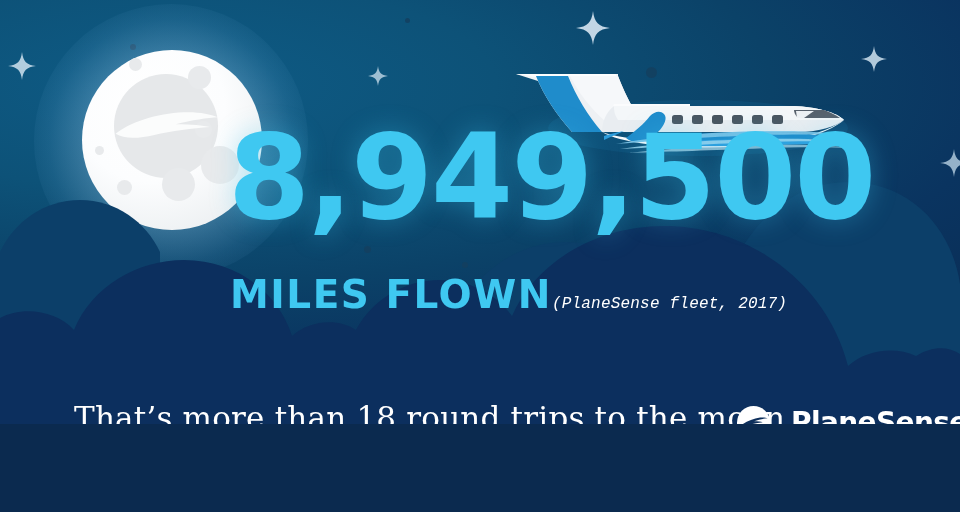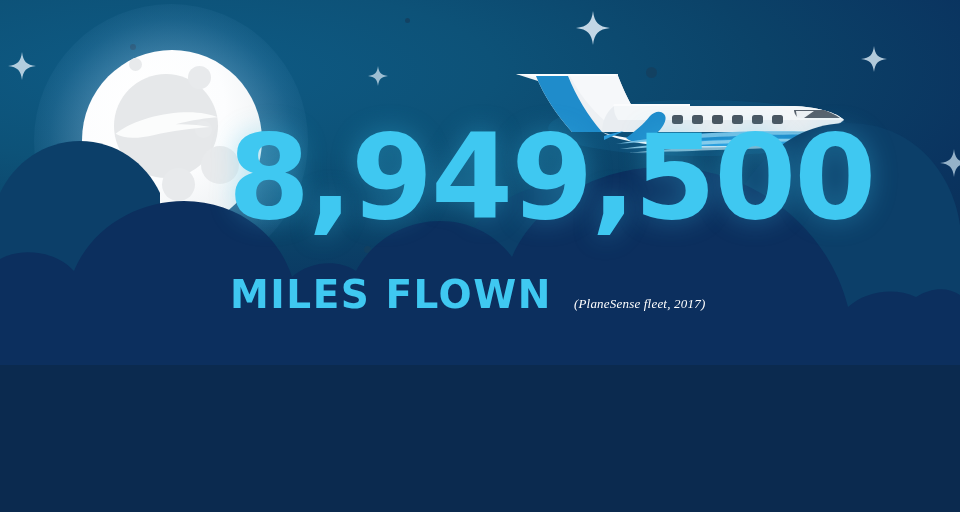--- a/index.html
+++ b/index.html
@@ -1,21 +1,21 @@
 <!DOCTYPE html>
 <html><head>
 <meta charset="utf-8">
 <style>
   * { margin:0; padding:0; box-sizing:border-box; }
   html,body { width:960px; height:512px; overflow:hidden; background:#0b2a4f; }
   body { font-family:"Liberation Sans", sans-serif; }
 
   #stage {
     position:relative;
-    width:960px; height:365px;
+    width:960px; height:424px;
     overflow:hidden;
     background:
       radial-gradient(120% 90% at 18% 20%, #0e5b85 0%, #0d5278 28%, #0b4268 52%, #0a3460 72%, #0a2b52 100%);
   }
 
   
   .star { position:absolute; }
   .star svg { display:block; }
 
   
@@ -60,34 +60,34 @@
     line-height:1;
     letter-spacing:-2px;
     color:#3fc8f1;
     white-space:nowrap;
     text-shadow:0 0 26px rgba(63,200,241,.35);
   }
 
   
   #sub-row {
     position:absolute; left:230px; top:272px;
-    display:flex; align-items:baseline; gap:22px;
+    display:flex; align-items:baseline; 
     white-space:nowrap;
   }
   #miles-flown {
     font-family:"DejaVu Sans", sans-serif;
     font-weight:bold;
     font-size:39px;
     letter-spacing:1.5px;
     color:#3fc8f1;
   }
   #fleet-note {
-    font-family:Liberation Serif, serif;
+    font-family:Liberation Mono, monospace;
     font-style:italic;
-    font-size:13px;
+    font-size:16px;
     color:#ffffff;
     letter-spacing:.2px;
   }
 
   
   #tagline-row {
     position:absolute; left:74px; top:400px;
     width:820px;
     display:flex; align-items:center;
   }

